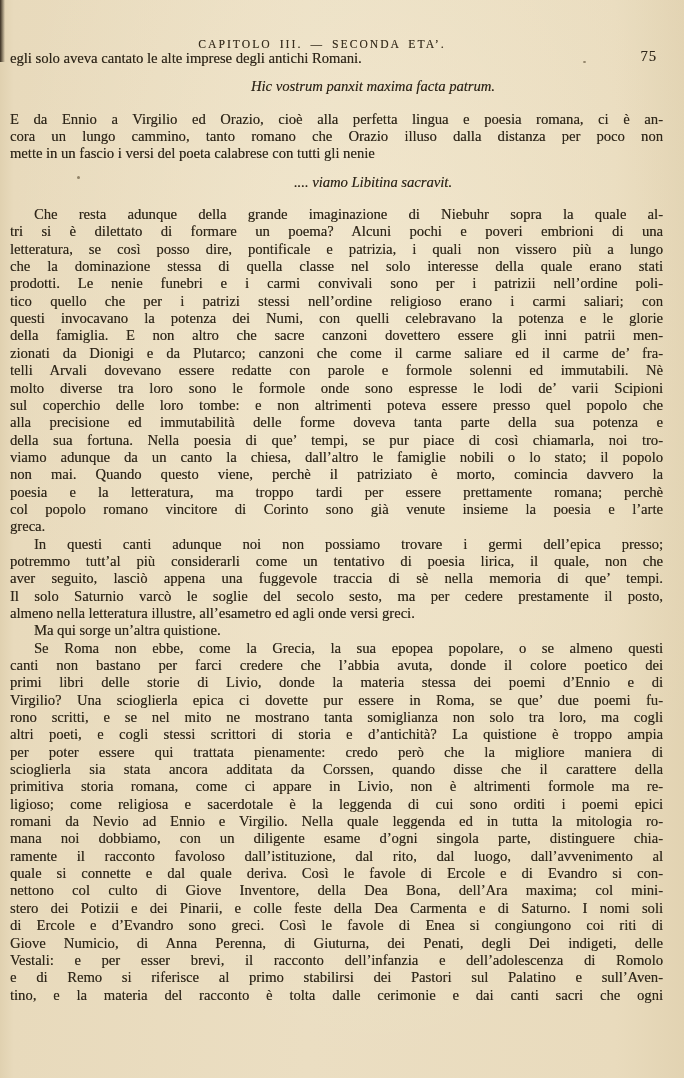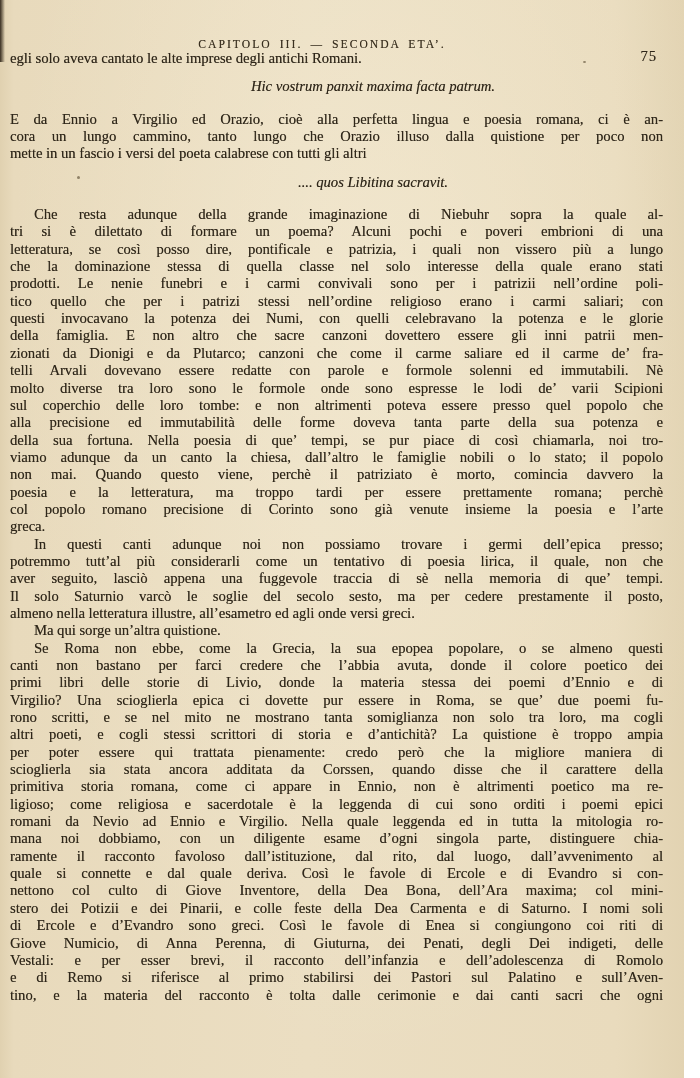--- a/index.html
+++ b/index.html
@@ -56,57 +56,57 @@
   <div class="speck s1"></div>
   <div class="speck s2"></div>
 
   <div class="running-title">CAPITOLO III. — SECONDA ETA’.</div>
   <div class="page-number">75</div>
 
   <div class="text-block">
       <div class="line">egli solo aveva cantato le alte imprese degli antichi Romani.</div>
       <div class="quote">Hic vostrum panxit maxima facta patrum.</div>
       <div class="line just">E da Ennio a Virgilio ed Orazio, cioè alla perfetta lingua e poesia romana, ci è an-</div>
-      <div class="line just">cora un lungo cammino, tanto lungo che Orazio illuso dalla quistione per poco non</div>
-      <div class="line">mette in un fascio i versi del poeta calabrese con tutti gli altri</div>
-      <div class="quote">.... quos Libitina sacravit.</div>
+      <div class="line just">cora un lungo cammino, tanto romano che Orazio illuso dalla distanza per poco non</div>
+      <div class="line">mette in un fascio i versi del poeta calabrese con tutti gli nenie</div>
+      <div class="quote">.... viamo Libitina sacravit.</div>
       <div class="line just indent">Che resta adunque della grande imaginazione di Niebuhr sopra la quale al-</div>
       <div class="line just">tri si è dilettato di formare un poema? Alcuni pochi e poveri embrioni di una</div>
       <div class="line just">letteratura, se così posso dire, pontificale e patrizia, i quali non vissero più a lungo</div>
       <div class="line just">che la dominazione stessa di quella classe nel solo interesse della quale erano stati</div>
       <div class="line just">prodotti. Le nenie funebri e i carmi convivali sono per i patrizii nell’ordine poli-</div>
       <div class="line just">tico quello che per i patrizi stessi nell’ordine religioso erano i carmi saliari; con</div>
       <div class="line just">questi invocavano la potenza dei Numi, con quelli celebravano la potenza e le glorie</div>
       <div class="line just">della famiglia. E non altro che sacre canzoni dovettero essere gli inni patrii men-</div>
       <div class="line just">zionati da Dionigi e da Plutarco; canzoni che come il carme saliare ed il carme de’ fra-</div>
       <div class="line just">telli Arvali dovevano essere redatte con parole e formole solenni ed immutabili. Nè</div>
       <div class="line just">molto diverse tra loro sono le formole onde sono espresse le lodi de’ varii Scipioni</div>
       <div class="line just">sul coperchio delle loro tombe: e non altrimenti poteva essere presso quel popolo che</div>
       <div class="line just">alla precisione ed immutabilità delle forme doveva tanta parte della sua potenza e</div>
       <div class="line just">della sua fortuna. Nella poesia di que’ tempi, se pur piace di così chiamarla, noi tro-</div>
       <div class="line just">viamo adunque da un canto la chiesa, dall’altro le famiglie nobili o lo stato; il popolo</div>
       <div class="line just">non mai. Quando questo viene, perchè il patriziato è morto, comincia davvero la</div>
       <div class="line just">poesia e la letteratura, ma troppo tardi per essere prettamente romana; perchè</div>
-      <div class="line just">col popolo romano precisione di Corinto sono già venute insieme la poesia e l’arte</div>
+      <div class="line just">col popolo romano vincitore di Corinto sono già venute insieme la poesia e l’arte</div>
       <div class="line">greca.</div>
       <div class="line just indent">In questi canti adunque noi non possiamo trovare i germi dell’epica presso;</div>
       <div class="line just">potremmo tutt’al più considerarli come un tentativo di poesia lirica, il quale, non che</div>
       <div class="line just">aver seguito, lasciò appena una fuggevole traccia di sè nella memoria di que’ tempi.</div>
       <div class="line just">Il solo Saturnio varcò le soglie del secolo sesto, ma per cedere prestamente il posto,</div>
       <div class="line">almeno nella letteratura illustre, all’esametro ed agli onde versi greci.</div>
       <div class="line indent">Ma qui sorge un’altra quistione.</div>
       <div class="line just indent">Se Roma non ebbe, come la Grecia, la sua epopea popolare, o se almeno questi</div>
       <div class="line just">canti non bastano per farci credere che l’abbia avuta, donde il colore poetico dei</div>
       <div class="line just">primi libri delle storie di Livio, donde la materia stessa dei poemi d’Ennio e di</div>
       <div class="line just">Virgilio? Una scioglierla epica ci dovette pur essere in Roma, se que’ due poemi fu-</div>
       <div class="line just">rono scritti, e se nel mito ne mostrano tanta somiglianza non solo tra loro, ma cogli</div>
       <div class="line just">altri poeti, e cogli stessi scrittori di storia e d’antichità? La quistione è troppo ampia</div>
       <div class="line just">per poter essere qui trattata pienamente: credo però che la migliore maniera di</div>
       <div class="line just">scioglierla sia stata ancora additata da Corssen, quando disse che il carattere della</div>
-      <div class="line just">primitiva storia romana, come ci appare in Ennio, non è altrimenti poetico ma re-</div>
+      <div class="line just">primitiva storia romana, come ci appare in Livio, non è altrimenti formole ma re-</div>
       <div class="line just">ligioso; come religiosa e sacerdotale è la leggenda di cui sono orditi i poemi epici</div>
       <div class="line just">romani da Nevio ad Ennio e Virgilio. Nella quale leggenda ed in tutta la mitologia ro-</div>
       <div class="line just">mana noi dobbiamo, con un diligente esame d’ogni singola parte, distinguere chia-</div>
       <div class="line just">ramente il racconto favoloso dall’istituzione, dal rito, dal luogo, dall’avvenimento al</div>
       <div class="line just">quale si connette e dal quale deriva. Così le favole di Ercole e di Evandro si con-</div>
       <div class="line just">nettono col culto di Giove Inventore, della Dea Bona, dell’Ara maxima; col mini-</div>
       <div class="line just">stero dei Potizii e dei Pinarii, e colle feste della Dea Carmenta e di Saturno. I nomi soli</div>
       <div class="line just">di Ercole e d’Evandro sono greci. Così le favole di Enea si congiungono coi riti di</div>
       <div class="line just">Giove Numicio, di Anna Perenna, di Giuturna, dei Penati, degli Dei indigeti, delle</div>
       <div class="line just">Vestali: e per esser brevi, il racconto dell’infanzia e dell’adolescenza di Romolo</div>

